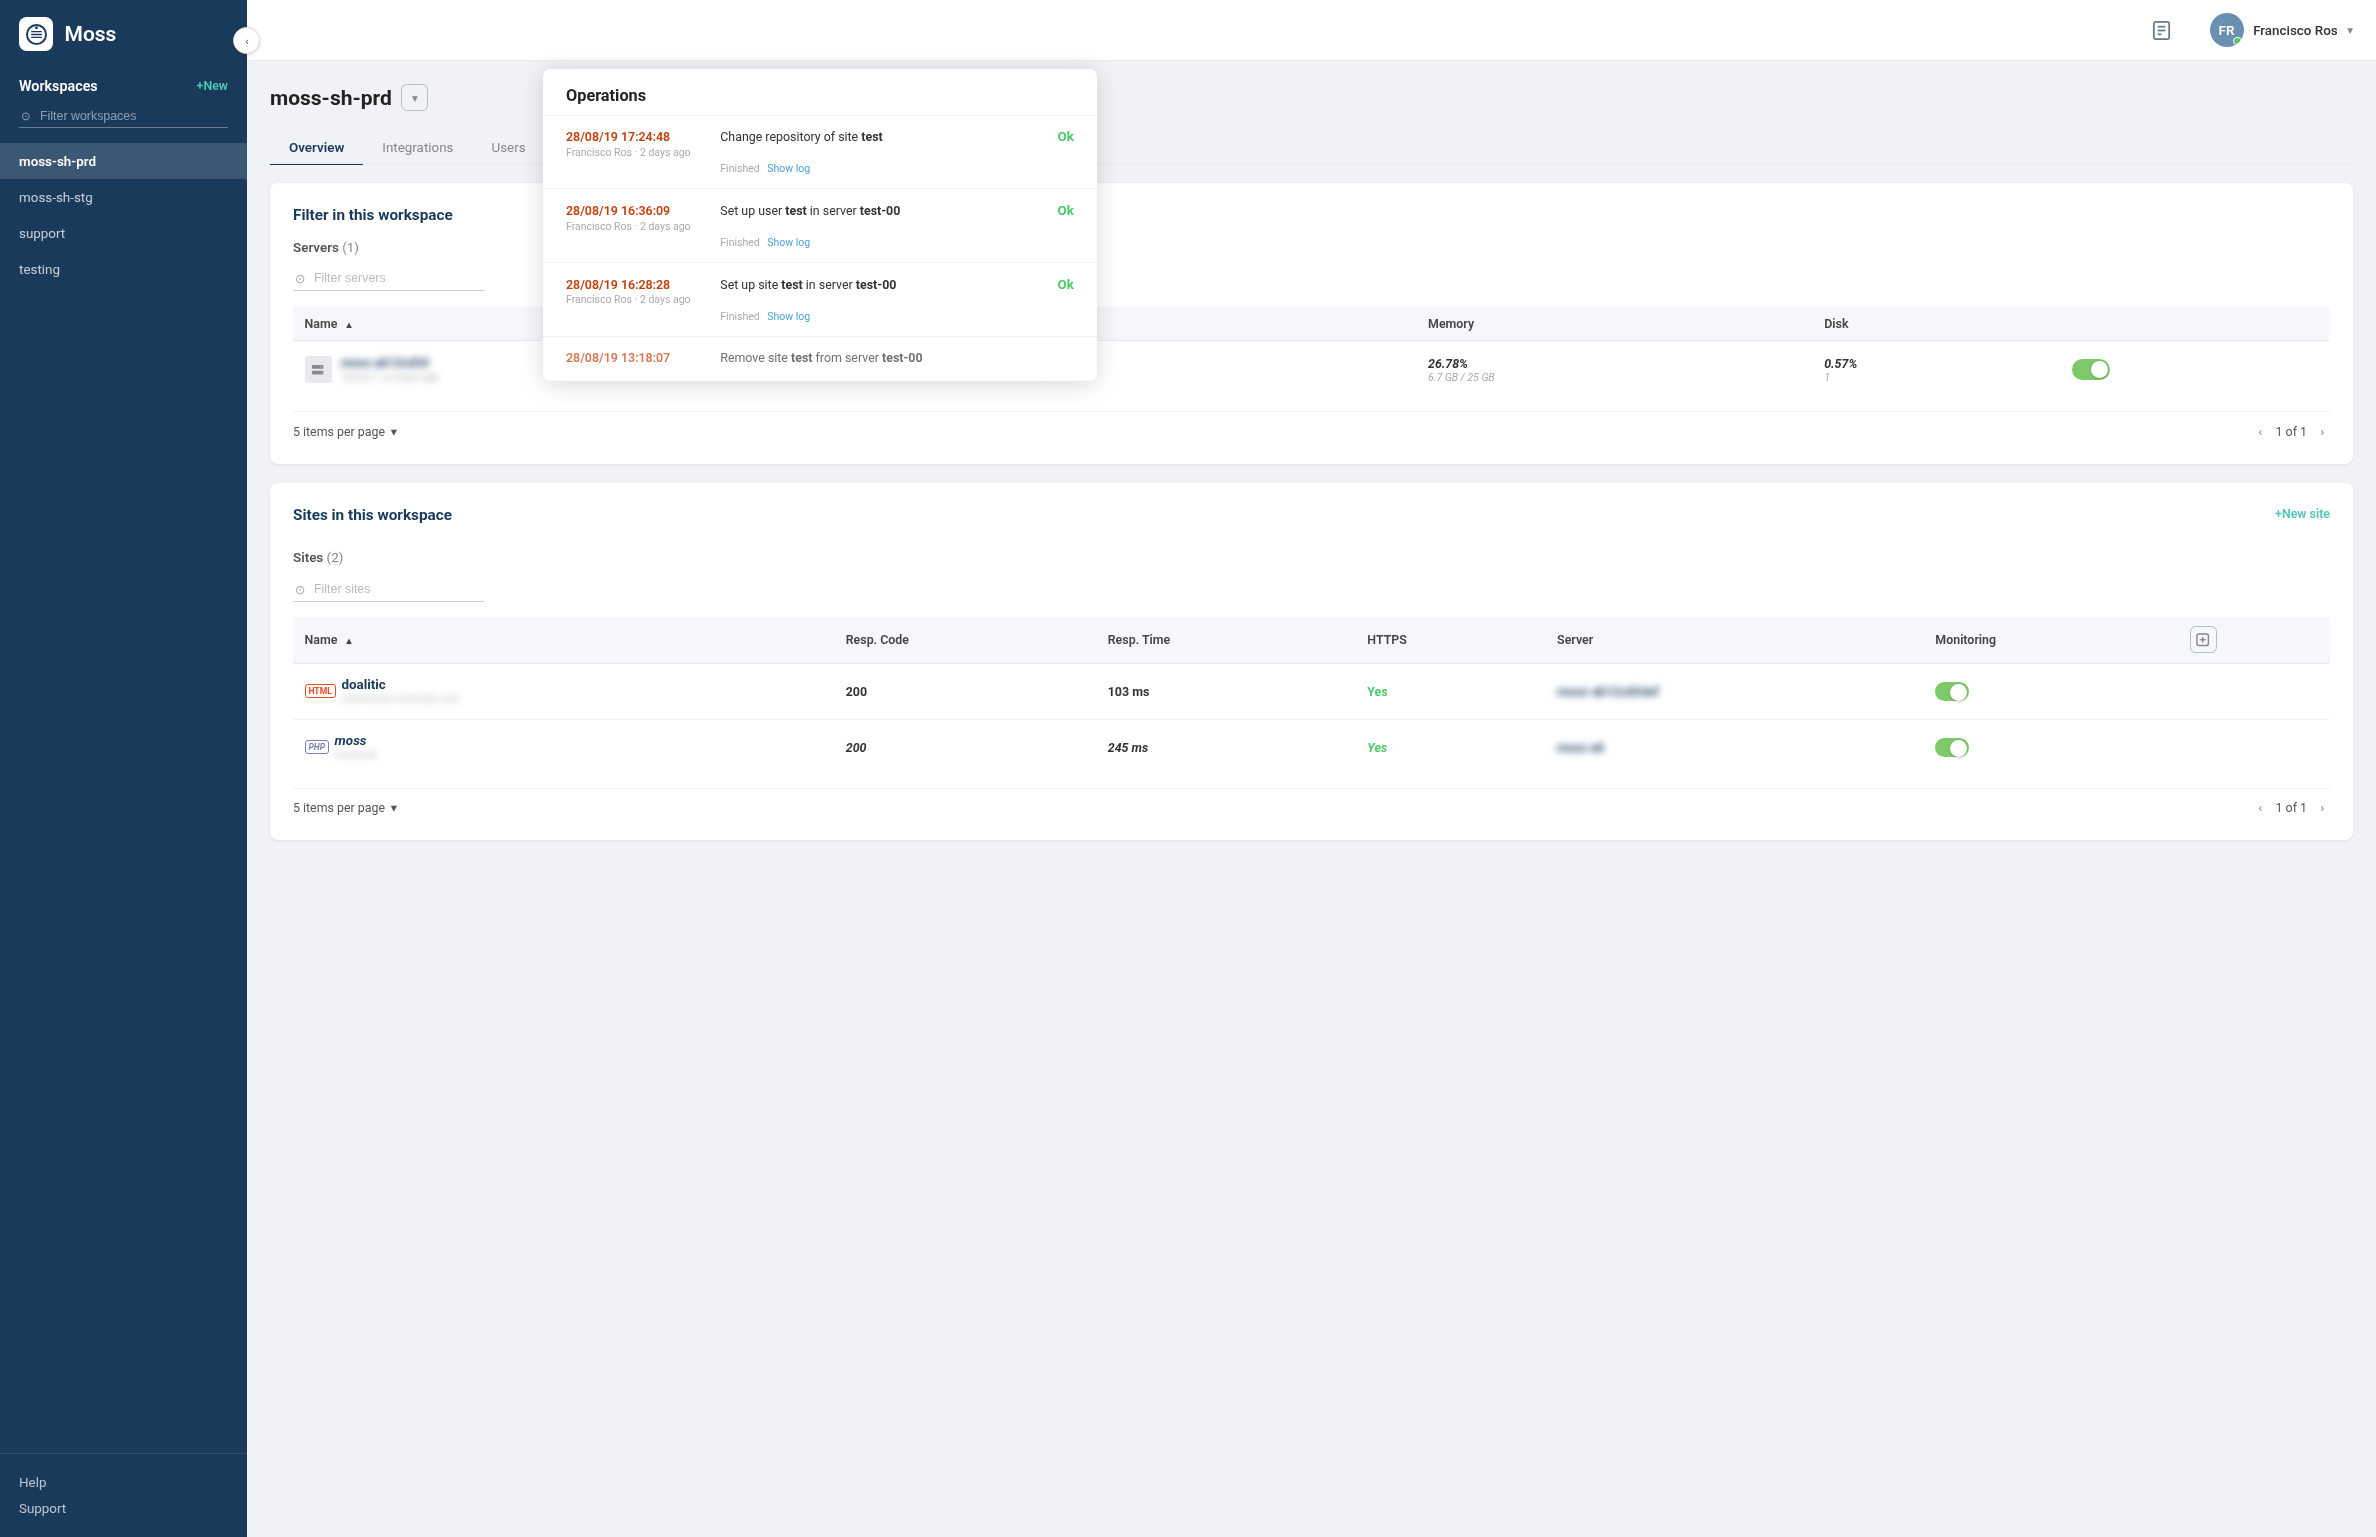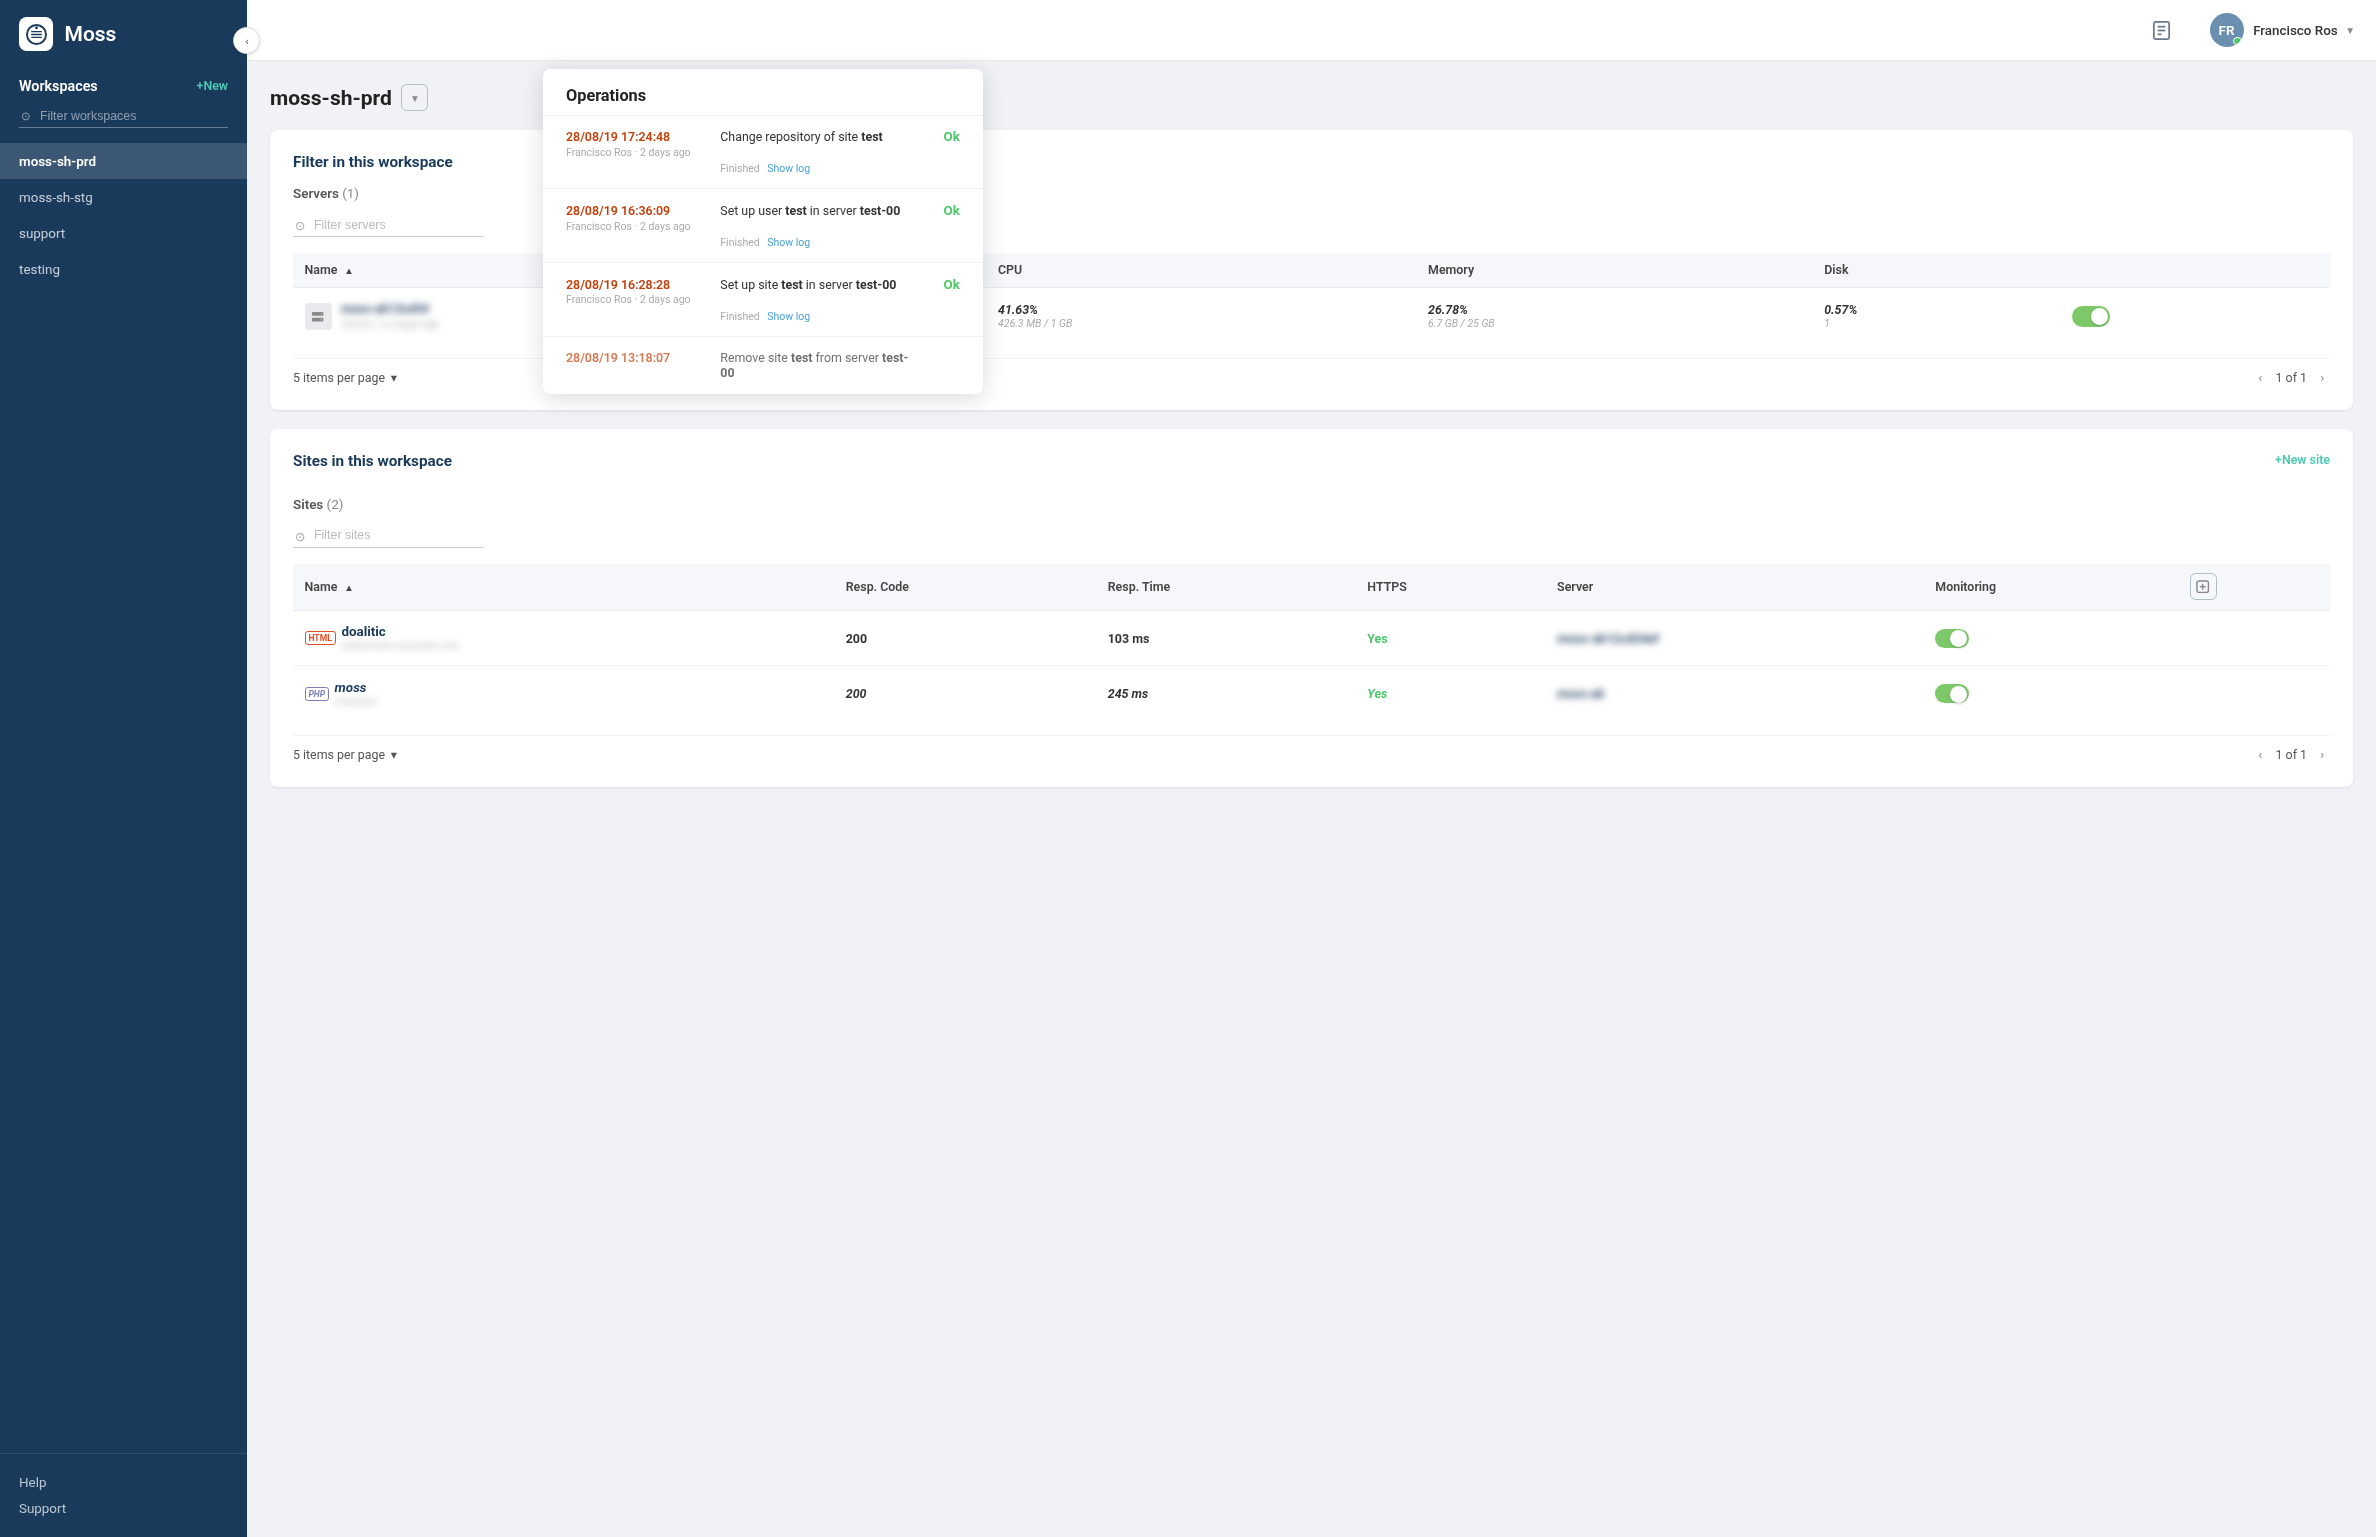--- a/index.html
+++ b/index.html
@@ -424,21 +424,21 @@
       cursor: pointer;
       color: #888;
       font-size: 13.4px;
     }
 
     
     .ops-popup {
       position: absolute;
       top: 69px;
       left: 296px;
-      width: 440px;
+      width: 554px;
       background: #fff;
       border-radius: 7.6px;
       box-shadow: 0 3.8px 23px rgba(0,0,0,0.15);
       z-index: 100;
       overflow: hidden;
     }
     .ops-popup-header {
       padding: 17px 23px 9.6px;
       font-size: 16.3px;
       font-weight: 700;
@@ -536,20 +536,26 @@
 
   <div class="content">
 
     <div class="workspace-header">
       <span class="workspace-name">moss-sh-prd</span>
       <div class="workspace-dropdown-btn">
         <span>▾</span>
       </div>
     </div>
 
+    <div class="tabs">
+      <div class="tab active">Overview</div>
+      <div class="tab">Integrations</div>
+      <div class="tab">Users</div>
+      <div class="tab">Notifications</div>
+    </div>
 
     <div class="card" style="margin-top:19px;">
       <div class="card-title">Filter in this workspace</div>
 
       <div class="section-label">
         <span>Servers</span>
         <span class="count-badge">(1)</span>
       </div>
 
       <div class="filter-input-wrapper">

